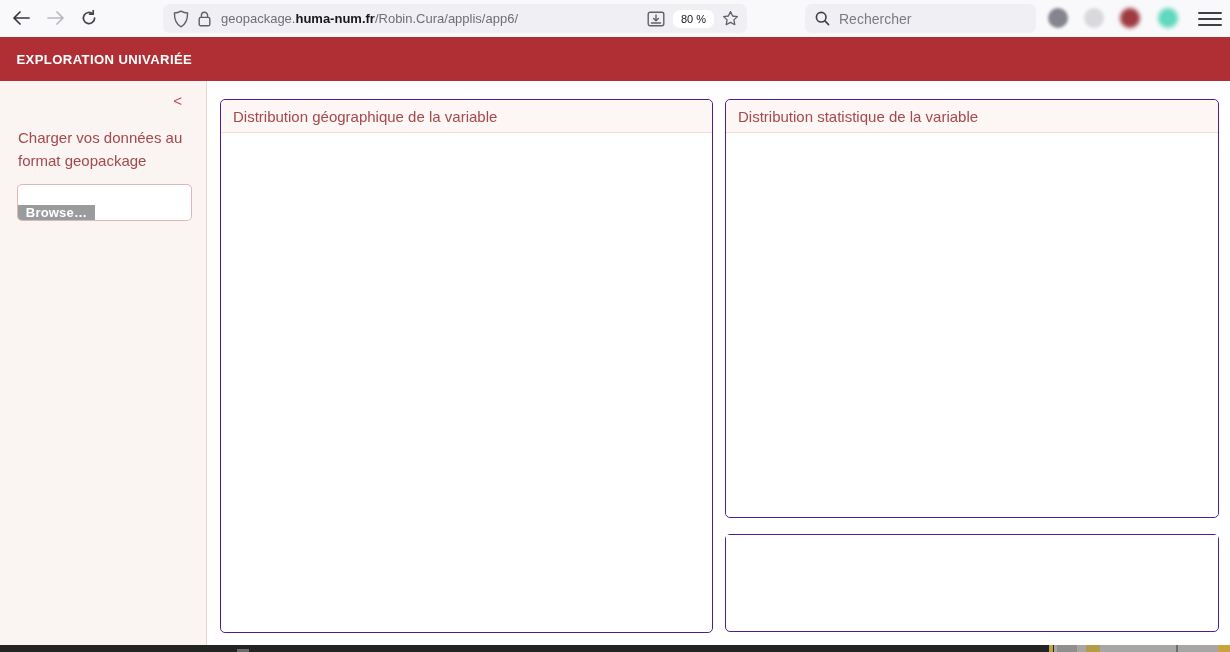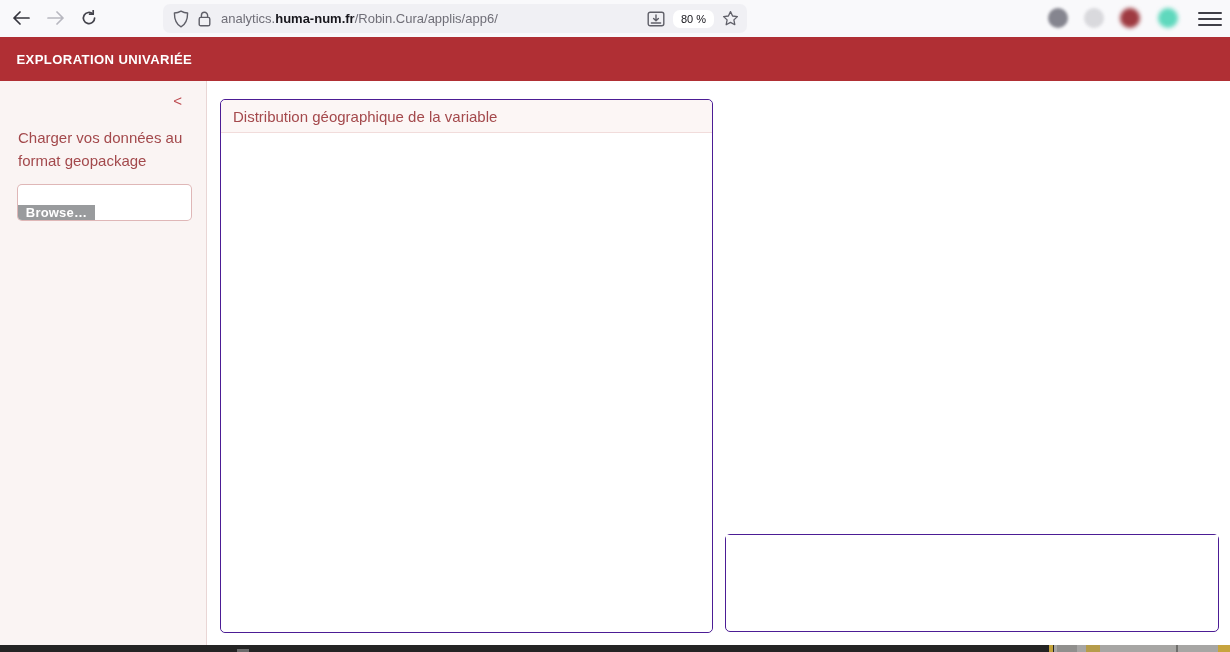--- a/index.html
+++ b/index.html
@@ -98,38 +98,47 @@
             <path d="M8 1.2 C10.4 2.6 12.8 3 14.6 3 C14.6 9.5 13 14.2 8 16.8 C3 14.2 1.4 9.5 1.4 3 C3.2 3 5.6 2.6 8 1.2 Z" stroke="#5f5f68" stroke-width="1.4" fill="none" stroke-linejoin="round"></path>
           </svg>
       </span>
       <span class="gap"></span>
       <span class="icon">
         <svg width="13" height="16" viewBox="0 0 13 16">
             <rect x="1.2" y="6.4" width="10.6" height="8.4" rx="1.6" stroke="#5f5f68" stroke-width="1.4" fill="none"></rect>
             <path d="M3.4 6.2 V4.4 a3.1 3.1 0 0 1 6.2 0 V6.2" stroke="#5f5f68" stroke-width="1.4" fill="none"></path>
           </svg>
       </span>
-      <span class="url-text"><span>analytics.</span><span class="domain">huma-num.fr</span><span>/Robin.Cura/applis/app6/</span></span>
+      <span class="url-text"><span>geopackage.</span><span class="domain">huma-num.fr</span><span>/Robin.Cura/applis/app6/</span></span>
       <span class="url-actions">
         <span class="icon">
           <svg width="18" height="16" viewBox="0 0 18 16">
               <rect x="1.2" y="1.2" width="15.6" height="13.6" rx="2" stroke="#5f5f68" stroke-width="1.4" fill="none"></rect>
               <path d="M9 4 V9.4 M6.6 7.4 L9 9.8 L11.4 7.4" stroke="#5f5f68" stroke-width="1.4" fill="none" stroke-linecap="round" stroke-linejoin="round"></path>
               <path d="M4.4 12 H13.6" stroke="#5f5f68" stroke-width="1.4" stroke-linecap="round"></path>
             </svg>
         </span>
         <span class="zoom-badge">80 %</span>
         <span class="icon">
           <svg width="17" height="17" viewBox="0 0 17 17">
               <path d="M8.5 1.6 L10.6 6 L15.4 6.6 L11.9 9.9 L12.8 14.7 L8.5 12.4 L4.2 14.7 L5.1 9.9 L1.6 6.6 L6.4 6 Z" stroke="#5f5f68" stroke-width="1.3" fill="none" stroke-linejoin="round"></path>
             </svg>
         </span>
       </span>
     </div>
 
+    <div class="searchbar">
+      <span class="icon">
+        <svg width="15" height="15" viewBox="0 0 15 15">
+            <circle cx="6.2" cy="6.2" r="4.8" stroke="#3f3f47" stroke-width="1.6" fill="none"></circle>
+            <path d="M9.9 9.9 L13.6 13.6" stroke="#3f3f47" stroke-width="1.6" stroke-linecap="round"></path>
+          </svg>
+      </span>
+      <input type="text" placeholder="Rechercher" style="">
+    </div>
 
     <div class="ext-circle ext-1"></div>
     <div class="ext-circle ext-2"></div>
     <div class="ext-circle ext-3"></div>
     <div class="ext-circle ext-4"></div>
 
     <div class="hamburger">
         <i></i>
         <i></i>
         <i></i>
@@ -152,20 +161,26 @@
 
     <div class="main">
 
       <div class="panel panel-geo">
         <div class="panel-header">
           <span class="panel-title">Distribution géographique de la variable</span>
         </div>
         <div class="panel-body" style="height:499px"></div>
       </div>
 
+      <div class="panel panel-stats">
+        <div class="panel-header">
+          <span class="panel-title">Distribution statistique de la variable</span>
+        </div>
+        <div class="panel-body" style="height:384px"></div>
+      </div>
 
       <div class="panel panel-table">
         <div class="panel-body" style="height:63px"></div>
       </div>
 
     </div>
   </div>
 
   <div class="taskbar">
     <span class="tb-speck sp-f"></span>

